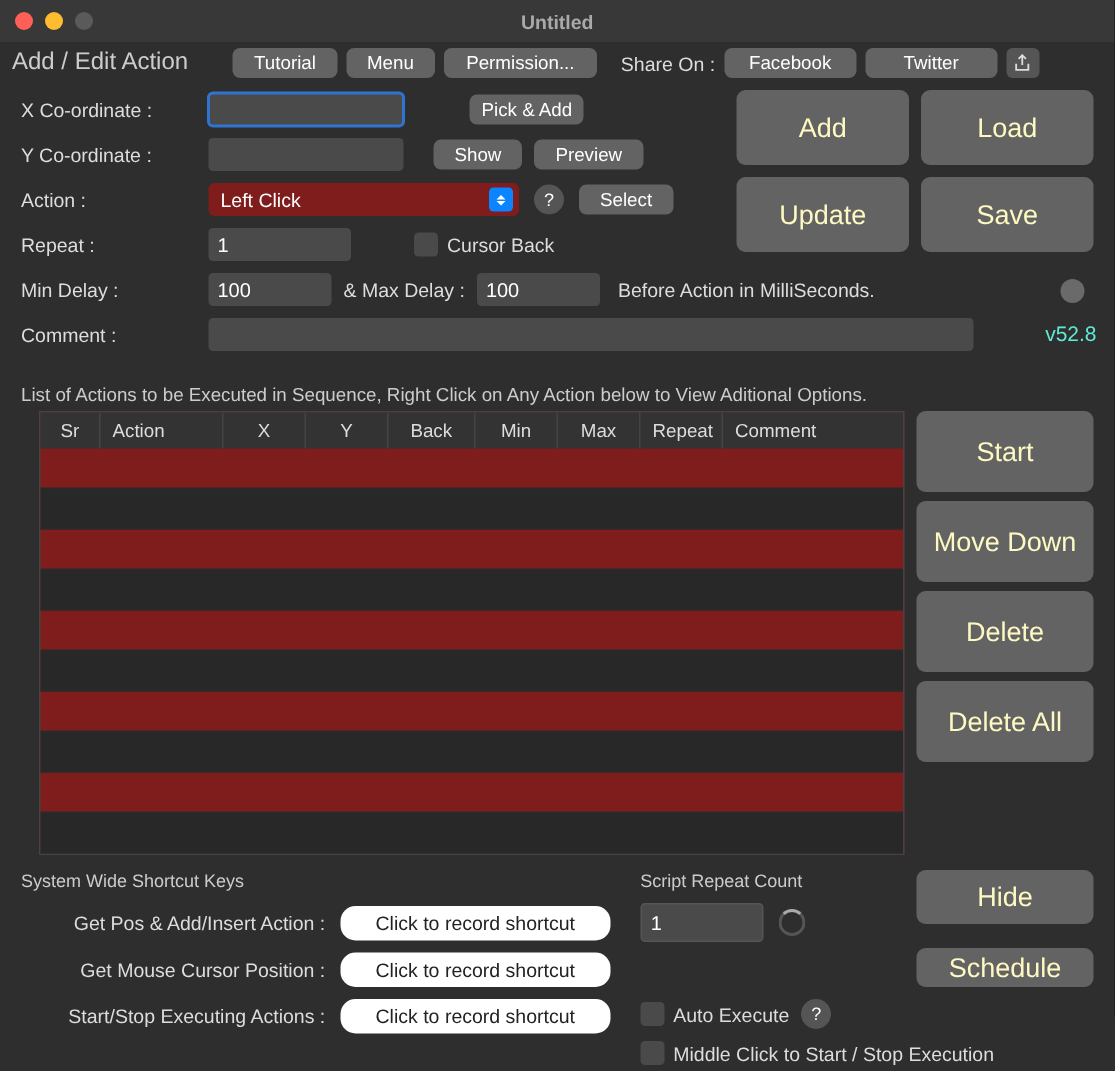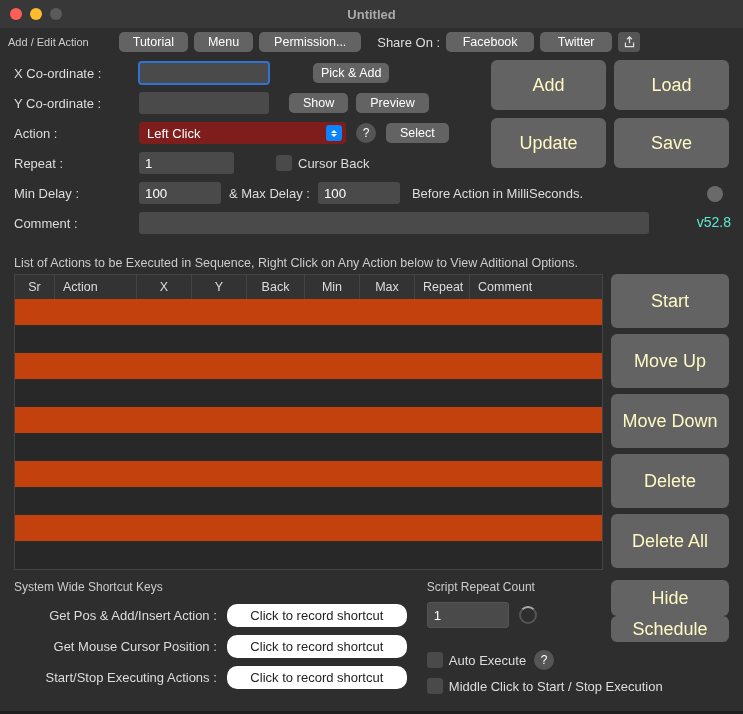--- a/index.html
+++ b/index.html
@@ -5,21 +5,21 @@
     * { box-sizing: border-box; margin: 0; padding: 0; font-family: -apple-system, BlinkMacSystemFont, "Segoe UI", sans-serif; }
     body { background: #1e1e1e; color: #ddd; width: 743px; height: 714px; overflow: hidden; font-size: 13px; }
     .titlebar { background: #383838; height: 28px; display: flex; align-items: center; position: relative; }
     .traffic { display: flex; gap: 8px; margin-left: 10px; }
     .traffic span { width: 12px; height: 12px; border-radius: 50%; display: block; }
     .tl-close { background: #ff5f57; }
     .tl-min { background: #febc2e; }
     .tl-max { background: #5a5a5a; }
     .titlebar-title { position: absolute; left: 0; right: 0; text-align: center; color: #aaa; font-weight: 600; pointer-events: none; }
     .menubar { display: flex; align-items: center; padding: 4px 8px; gap: 6px; background: #2e2e2e; }
-    .section-label { color: #ccc; font-size: 11px; }
+    .section-label { color: #ccc; font-size: 16px; }
     .pillbtn { background: #636363; border: none; color: #fff; border-radius: 5px; padding: 3px 14px; font-size: 12.5px; cursor: pointer; }
     .share-icon { width: 22px; height: 20px; background:#555;border-radius:4px;display:flex;align-items:center;justify-content:center;cursor:pointer;}
     .share-icon svg { width: 13px; height: 13px; fill: none; stroke:#ddd; stroke-width:1.5;}
     .form-area { padding: 6px 14px 8px 14px; background: #2e2e2e; }
     .row { display: flex; align-items: center; margin-bottom: 8px; }
     .lbl { width: 125px; font-size: 13px; color:#ddd;}
     .txt { background: #4a4a4a; border: none; color: #fff; height: 22px; padding: 0 6px; border-radius: 3px; }
     .txt.small { width: 95px; }
     .txt.med { width: 130px; }
     .txt.smed { width: 82px; }
@@ -31,21 +31,21 @@
     .sel-arrows::after{border-top:3px solid #fff;}
     .helpbtn { width:20px;height:20px;border-radius:50%;background:#555;border:none;color:#fff;cursor:pointer;font-size:12px;}
     .bigbtn { background:#636363;border:none;color:#fef9c3;border-radius:6px;cursor:pointer;font-size:18px;}
     .rightcol { position: absolute; right: 14px; top: 60px; display:grid; grid-template-columns: 115px 115px; gap: 8px; }
     .rightcol .bigbtn { height: 50px; }
     .checkbox { width:16px;height:16px;background:#4a4a4a;border-radius:3px;display:inline-block;margin-right:6px;cursor:pointer;vertical-align:middle;}
     .version { position:absolute; right:12px; top:214px; font-size:14px; color:#5eead4;}
     .status-dot { position:absolute; right:20px; top:186px; width:16px; height:16px; border-radius:50%; background:#6a6a6a;}
     .list-header-text { padding: 6px 14px 4px 14px; color:#ccc; font-size:12.5px; background:#2e2e2e;}
     .table-section { display:flex; padding: 0 14px; gap:8px; background:#2e2e2e;}
-    .table-wrap { flex:1; background:#c2410c; border:1px solid #444; }
+    .table-wrap { flex:1; background:#7f1d1d; border:1px solid #444;margin-left:12px; }
     .table-head { display:flex; background:#333; }
     .th { padding: 5px 8px; border-right:1px solid #444;font-size:12.5px;color:#ddd;}
     .th-sr{width:40px;text-align:center;} .th-action{width:82px;} .th-x{width:55px;text-align:center;} .th-y{width:55px;text-align:center;}
     .th-back{width:58px;text-align:center;} .th-min{width:55px;text-align:center;} .th-max{width:55px;text-align:center;}
     .th-repeat{width:55px;} .th-comment{flex:1;border-right:none;}
     .table-body { height: 270px; }
     .trow { height:27px;border-bottom:1px solid #2a2a2a;}
     .trow:nth-child(even){background:#282828;}
     .side-actions { display:flex;flex-direction:column;gap:6px;width:118px;}
     .side-actions .bigbtn { height:54px;}
@@ -73,21 +73,21 @@
 </div>
 
 <div class="menubar">
   <span class="section-label">Add / Edit Action</span>
   <div style="width:18px"></div>
   <button class="pillbtn">Tutorial</button>
   <button class="pillbtn">Menu</button>
   <button class="pillbtn" style="width:102px">Permission...</button>
   <span style="margin-left:10px">Share On :</span>
   <button class="pillbtn" style="width:88px">Facebook</button>
-  <button class="pillbtn" style="width:72px">Twitter</button>
+  <button class="pillbtn" style="width:88px">Twitter</button>
   <div class="share-icon">
     <svg viewBox="0 0 16 16">
         <path d="M8 1v8M5 4l3-3 3 3M3 8v5h10V8"></path>
       </svg>
   </div>
 </div>
 
 <div class="form-area" style="position:relative;">
   <div class="row">
     <span class="lbl">X Co-ordinate :</span>
@@ -166,21 +166,20 @@
       <div class="trow"></div>
       <div class="trow"></div>
       <div class="trow"></div>
       <div class="trow"></div>
       <div class="trow"></div>
       <div class="trow"></div>
     </div>
   </div>
   <div class="side-actions">
     <button class="bigbtn">Start</button>
-    <button class="bigbtn">Move Up</button>
     <button class="bigbtn">Move Down</button>
     <button class="bigbtn">Delete</button>
     <button class="bigbtn">Delete All</button>
   </div>
 </div>
 
 <div class="bottom-section">
   <div class="shortcut-col">
     <div class="sub-title">System Wide Shortcut Keys</div>
     <div style="height:6px"></div>
@@ -200,21 +199,21 @@
   <div class="script-col">
     <div style="display:flex;gap:10px;">
       <div>
         <div class="sub-title">Script Repeat Count</div>
         <div style="height:4px"></div>
         <div style="display:flex;align-items:center;">
           <input class="txt" style="width: 82px; height: 26px; border: 1px solid rgb(85, 85, 85);" value="1">
           <span class="spinner"></span>
         </div>
       </div>
-      <div style="margin-left:auto;display:flex;flex-direction:column;gap:0;">
+      <div style="margin-left:auto;display:flex;flex-direction:column;gap:16px;">
         <button class="bigbtn bottom-right-btn">Hide</button>
         <button class="bigbtn bottom-right-btn" style="height:26px">Schedule</button>
       </div>
     </div>
     <div class="chk-row">
       <span class="checkbox"></span>
       <span>Auto Execute</span>
       <button class="helpbtn" style="margin-left:8px">?</button>
     </div>
     <div class="chk-row">

